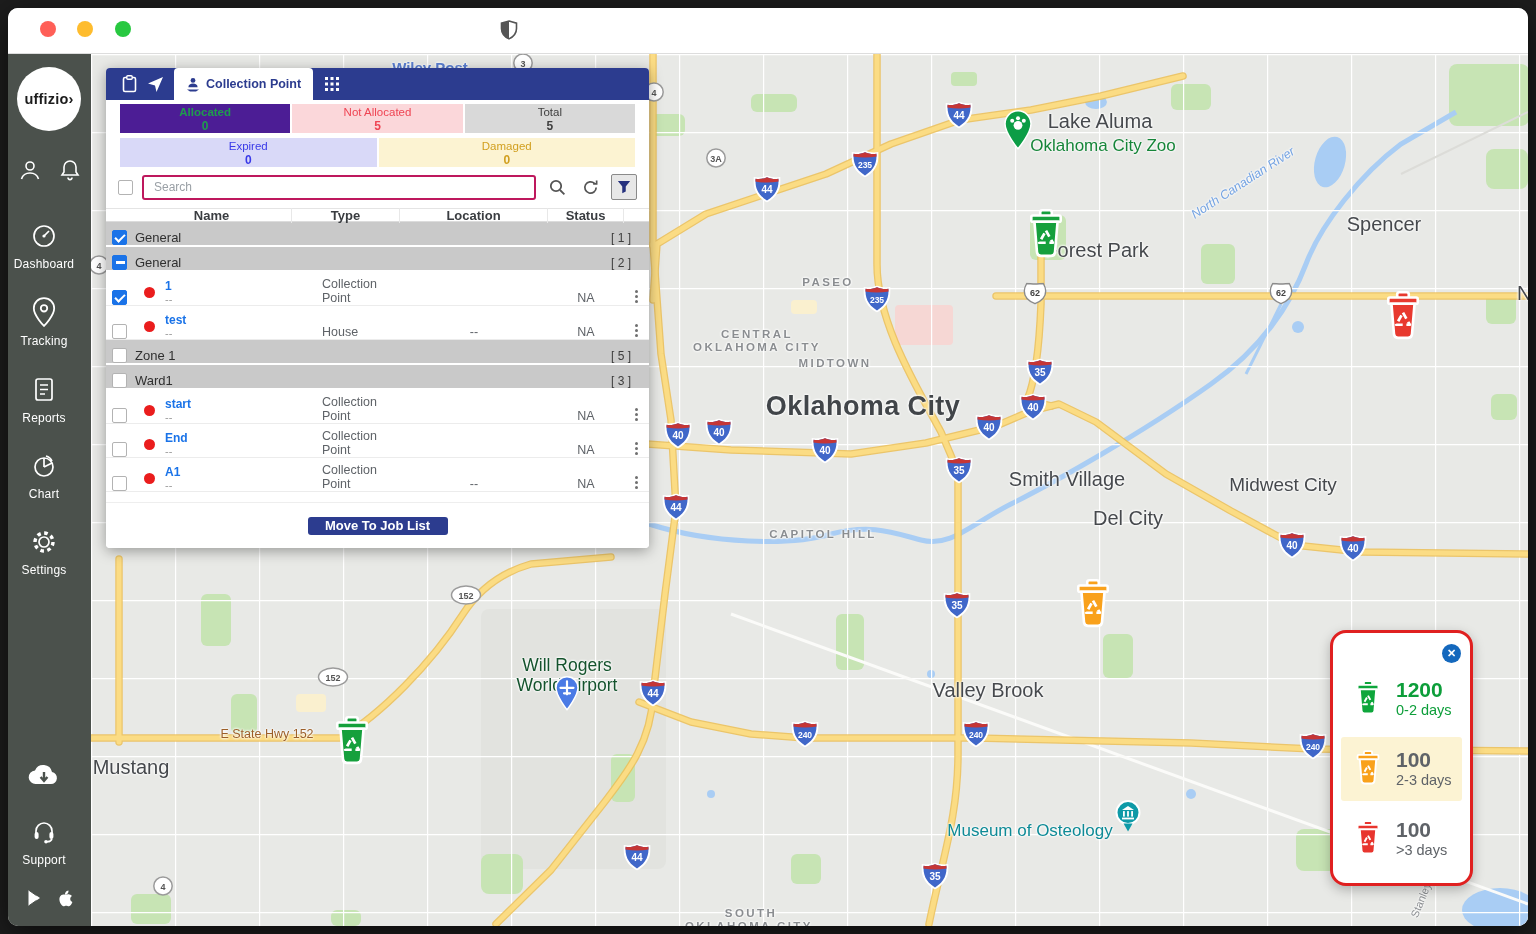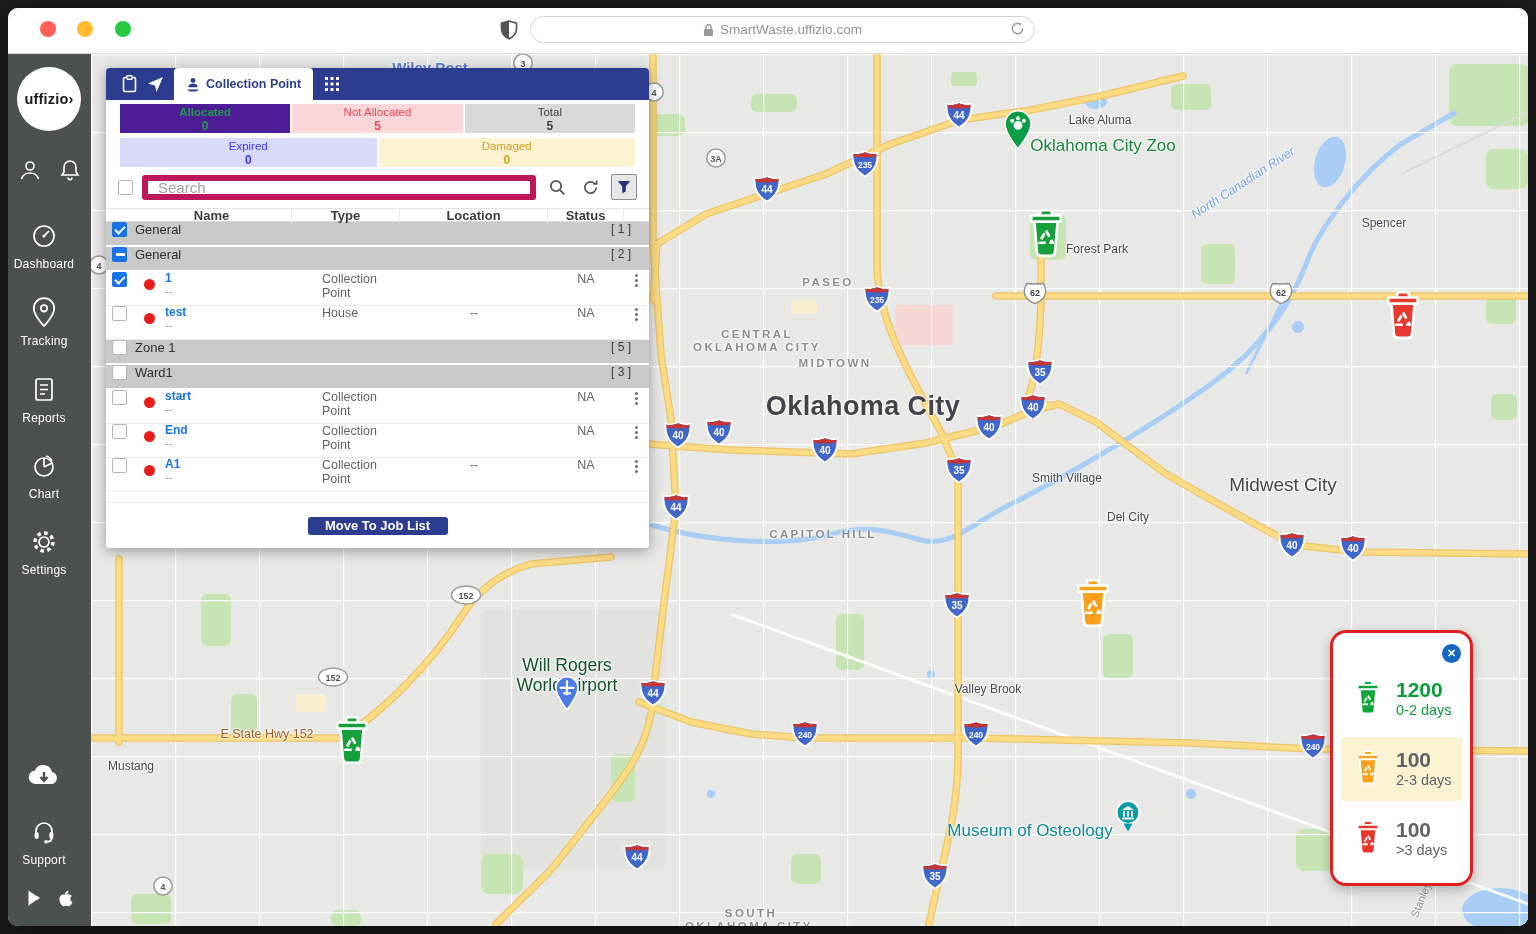--- a/index.html
+++ b/index.html
@@ -18,21 +18,21 @@
   .logo{position:absolute;left:9px;top:13px;width:64px;height:64px;border-radius:50%;background:#fff;display:flex;align-items:center;justify-content:center;font-weight:bold;font-size:14.5px;color:#1c1c1c;letter-spacing:.2px}
   .topicons{position:absolute;left:0;top:104px;width:83px;display:flex;justify-content:center;gap:16px}
   .nav{position:absolute;left:0;width:72px;text-align:center;color:#fff}
   .nav .lab{display:block;font-size:12px;margin-top:3px;letter-spacing:.2px}
   .stores{position:absolute;left:0;bottom:14px;width:83px;display:flex;justify-content:center;gap:12px}
   
   .map-wrap{position:relative;flex:1;height:100%;overflow:hidden;background:#e8e9e6}
   .map-base{position:absolute;left:0;top:0;z-index:1}
   .mlabel{position:absolute;z-index:6;white-space:pre-line;text-align:center;transform:translate(-50%,-50%);text-shadow:0 0 3px #fff,0 0 3px #fff,0 0 2px #fff;line-height:1.15}
   .lbl-city{font-size:27px;font-weight:bold;color:#414549;letter-spacing:.4px}
-  .lbl-town{font-size:12px;color:#46494d}
+  .lbl-town{font-size:20px;color:#46494d}
   .lbl-town-lg{font-size:19px;color:#46494d}
   .lbl-area{font-size:11.5px;color:#8a8d90;letter-spacing:2.4px;font-weight:bold}
   .lbl-poi-green{font-size:17px;color:#168539}
   .lbl-poi-teal{font-size:17px;color:#0e8a96}
   .lbl-airport{font-size:15px;font-weight:bold;color:#5b7fd1}
   .lbl-airport-lg{font-size:17.5px;color:#14532d}
   .lbl-river{font-size:12.5px;font-style:italic;color:#74a3e2}
   .lbl-road-brown{font-size:12.5px;color:#9c5f28}
   .lbl-road-gray{font-size:11px;color:#8a8d90}
   .shield{position:absolute;z-index:7;transform:translate(-50%,-50%)}
@@ -40,29 +40,29 @@
   .poi{position:absolute;z-index:8;transform:translate(-50%,-80%)}
   
   .panel{position:absolute;left:15px;top:14px;width:543px;height:480px;background:#fff;border-radius:4px;box-shadow:0 3px 14px rgba(0,0,0,.35);z-index:20;overflow:hidden}
   .p-header{height:32px;background:#2c3c8f;display:flex;align-items:flex-end}
   .hicon{display:flex;align-items:center;justify-content:center;width:26px;height:32px}
   .p-tab{height:32px;background:#fff;border-radius:4px 4px 0 0;margin-left:6px;padding:0 12px;display:flex;align-items:center;gap:6px;color:#2c3c8f;font-size:12.5px;font-weight:bold}
   .stats{display:flex;gap:2px;margin:4px 14px 0}
   .stat{flex:1;height:29px;text-align:center;font-size:11.5px;padding-top:2px}
   .stat b{display:block;font-size:12px;margin-top:1px}
   .searchrow{display:flex;align-items:center;gap:9px;margin:7px 12px 0}
-  .searchrow input{flex:1;height:25px;border:6px solid #be185d;border-radius:3px;padding:0 10px;font-size:15px;color:#333;outline:none}
+  .searchrow input{flex:1;height:25px;border:2px solid #be185d;border-radius:3px;padding:0 10px;font-size:12px;color:#333;outline:none}
   .searchrow input::placeholder{color:#9aa0a6}
   .iconbtn{width:24px;height:24px;display:flex;align-items:center;justify-content:center}
   .filterbtn{width:26px;height:26px;border:1px solid #8a8a8a;background:#e7e7e7;border-radius:2px;display:flex;align-items:center;justify-content:center}
   .thead{display:flex;margin-top:8px;border-top:1px solid #e4e4e4;border-bottom:1px solid #dcdcdc;height:14px;align-items:center;font-size:13px;font-weight:bold;color:#3a3d41}
   .thead span{text-align:center;border-right:1px solid #e8e8e8}
   .c-check{width:26px;flex:none}.c-name{width:160px;flex:none}.c-type{width:108px;flex:none}
   .c-loc{width:148px;flex:none}.c-status{width:76px;flex:none}.c-menu{width:25px;flex:none;border-right:none!important}
-  .trow{display:flex;align-items:flex-start}
+  .trow{display:flex;align-items:flex-end}
   .trow.group{height:25px;background:#c9c9c9;border-bottom:2px solid #fff;padding-left:6px;font-size:13px;color:#2f2f2f}
   .trow.group .gname{margin-left:8px}
   .trow.group .gcount{margin-left:auto;margin-right:18px;font-size:12px;color:#3c3c3c}
   .trow.item{height:34px;border-bottom:1px solid #ececec;font-size:12.5px;color:#5f6368}
   .trow.item .c-check{display:flex;justify-content:center}
   .trow.item .c-name{display:flex;align-items:center;gap:10px;padding-left:12px}
   .dot{width:11px;height:11px;border-radius:50%;background:#ea1d1d;flex:none}
   .nm a{color:#1a73e8;font-weight:bold;font-size:12px;text-decoration:none;display:block;line-height:1.1}
   .nm em{font-style:normal;color:#9a9a9a;font-size:11px;display:block;line-height:1.1}
   .trow.item .c-type{padding-left:30px}
@@ -93,33 +93,20 @@
   <div class="topbar">
     <span class="tl" style="left:32px;background:#ff5f57"></span>
     <span class="tl" style="left:69px;background:#febc2e"></span>
     <span class="tl" style="left:107px;background:#28c840"></span>
     <span class="shield-ico">
       <svg width="18" height="20" viewBox="0 0 18 20">
           <path d="M9 1l7.5 2.2v5.3c0 4.6-3 8.3-7.5 10.4C4.5 16.8 1.5 13.1 1.5 8.5V3.2Z" fill="none" stroke="#555" stroke-width="1.6"></path>
           <path d="M9 1l0 17.9C4.5 16.8 1.5 13.1 1.5 8.5V3.2Z" fill="#555"></path>
         </svg>
     </span>
-    <div class="urlbar">
-      <svg width="11" height="14" viewBox="0 0 11 14">
-          <rect x="1" y="6" width="9" height="7" rx="1.2" fill="#9a9a9a"></rect>
-          <path d="M3 6V4.2a2.5 2.5 0 0 1 5 0V6" fill="none" stroke="#9a9a9a" stroke-width="1.5"></path>
-        </svg>
-      <span>SmartWaste.uffizio.com</span>
-      <span class="reload">
-        <svg width="15" height="15" viewBox="0 0 16 16">
-            <path d="M13.5 8a5.5 5.5 0 1 1-2-4.2" fill="none" stroke="#9a9a9a" stroke-width="1.6"></path>
-            <path d="M11 1.2l.7 2.9-2.9.6Z" fill="#9a9a9a"></path>
-          </svg>
-      </span>
-    </div>
   </div>
 
   <div class="content">
 
     <div class="sidebar">
       <div class="logo">uffizio›</div>
       <div class="topicons">
         <span><svg width="24" height="24" viewBox="0 0 24 24">
               <circle cx="12" cy="8" r="4" fill="none" stroke="#fff" stroke-width="1.6"></circle>
               <path d="M3.5 21c1.2-4 4.6-6 8.5-6s7.3 2 8.5 6" fill="none" stroke="#fff" stroke-width="1.6"></path>

